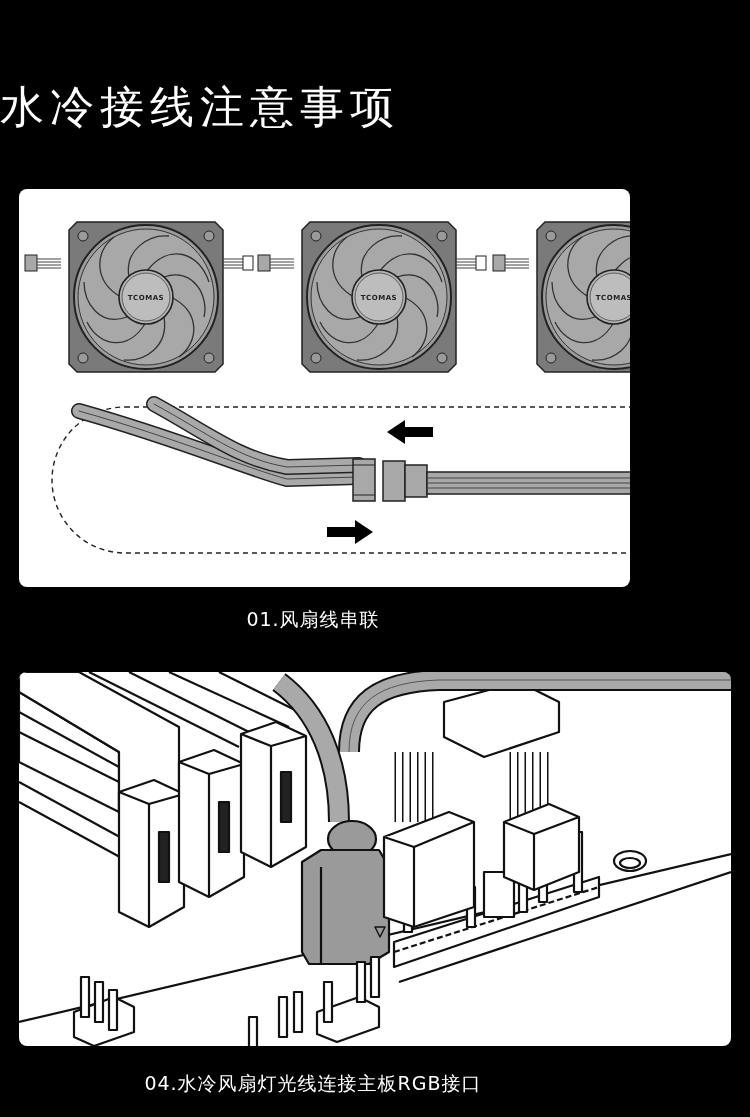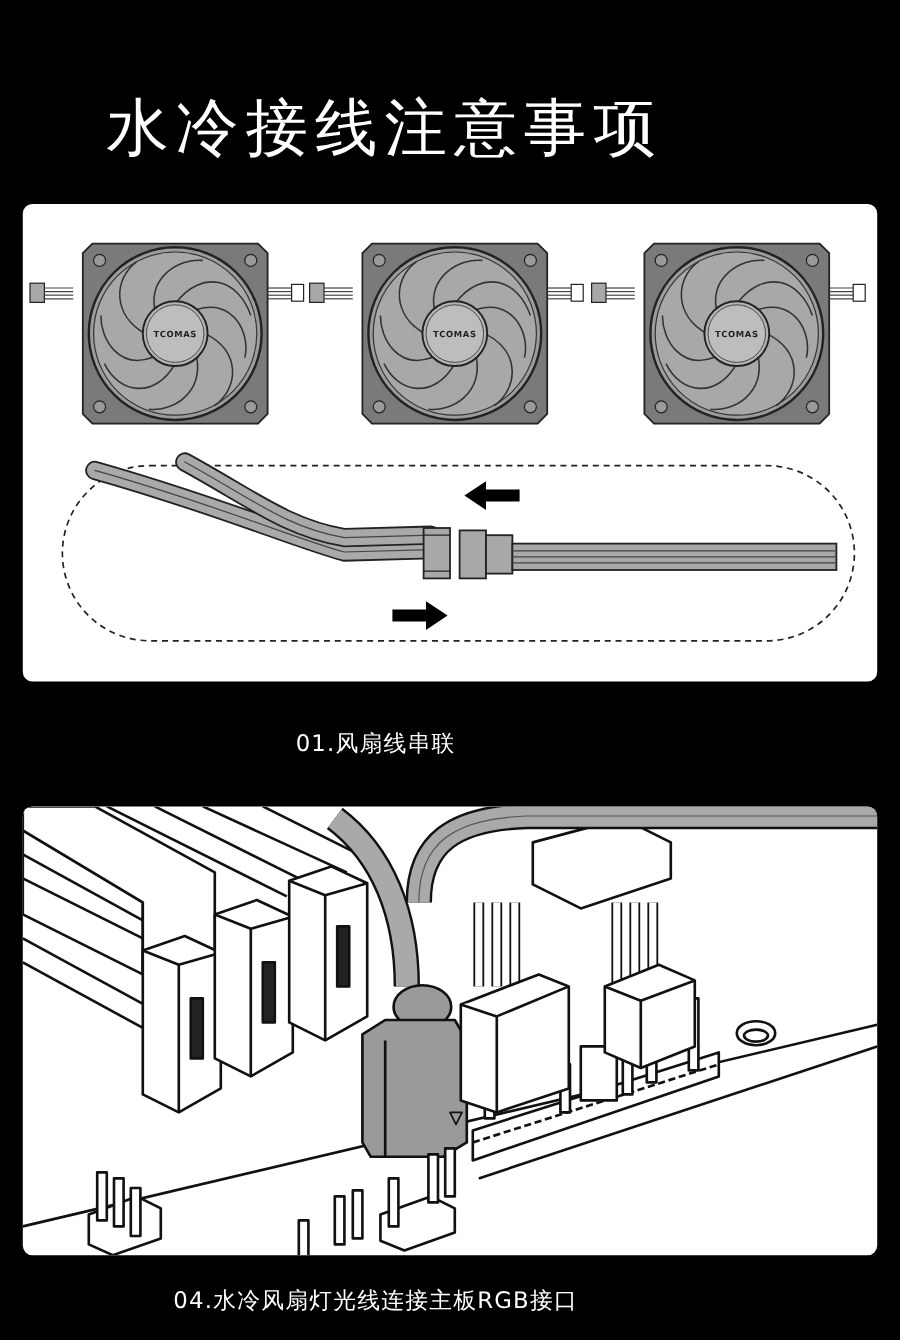--- a/index.html
+++ b/index.html
@@ -1,19 +1,19 @@
 <!DOCTYPE html>
 <html><head>
   <meta charset="utf-8">
   <style>
     html, body { margin: 0; padding: 0; background: #000; }
     body { width: 750px; height: 1117px; position: relative; overflow: hidden; font-family: "DejaVu Sans", "Liberation Sans", sans-serif; }
-    .title { position: absolute; left: 0; top: 72px; width: 641px; text-align: center; color: #fff; font-size: 52px; letter-spacing: 6px; line-height: 70px; }
+    .title { position: absolute; left: 0; top: 72px; width: 641px; text-align: left; color: #fff; font-size: 44px; letter-spacing: 6px; line-height: 70px; }
     .card { position: absolute; background: #fff; border-radius: 8px; overflow: hidden; }
-    .card1 { left: 19px; top: 170px; width: 712px; height: 398px; }
+    .card1 { left: 19px; top: 189px; width: 611px; height: 398px; }
     .card2 { left: 19px; top: 672px; width: 712px; height: 374px; }
     .caption { position: absolute; left: 0; width: 626px; text-align: center; color: #fff; font-size: 19px; letter-spacing: 1px; }
     .cap1 { top: 607px; }
     .cap2 { top: 1071px; }
     svg { display: block; }
     .fan-logo { font-family: "DejaVu Sans", sans-serif; font-size: 7px; font-weight: bold; fill: #222; letter-spacing: 0.5px; }
   </style>
 </head>
 <body>
 

